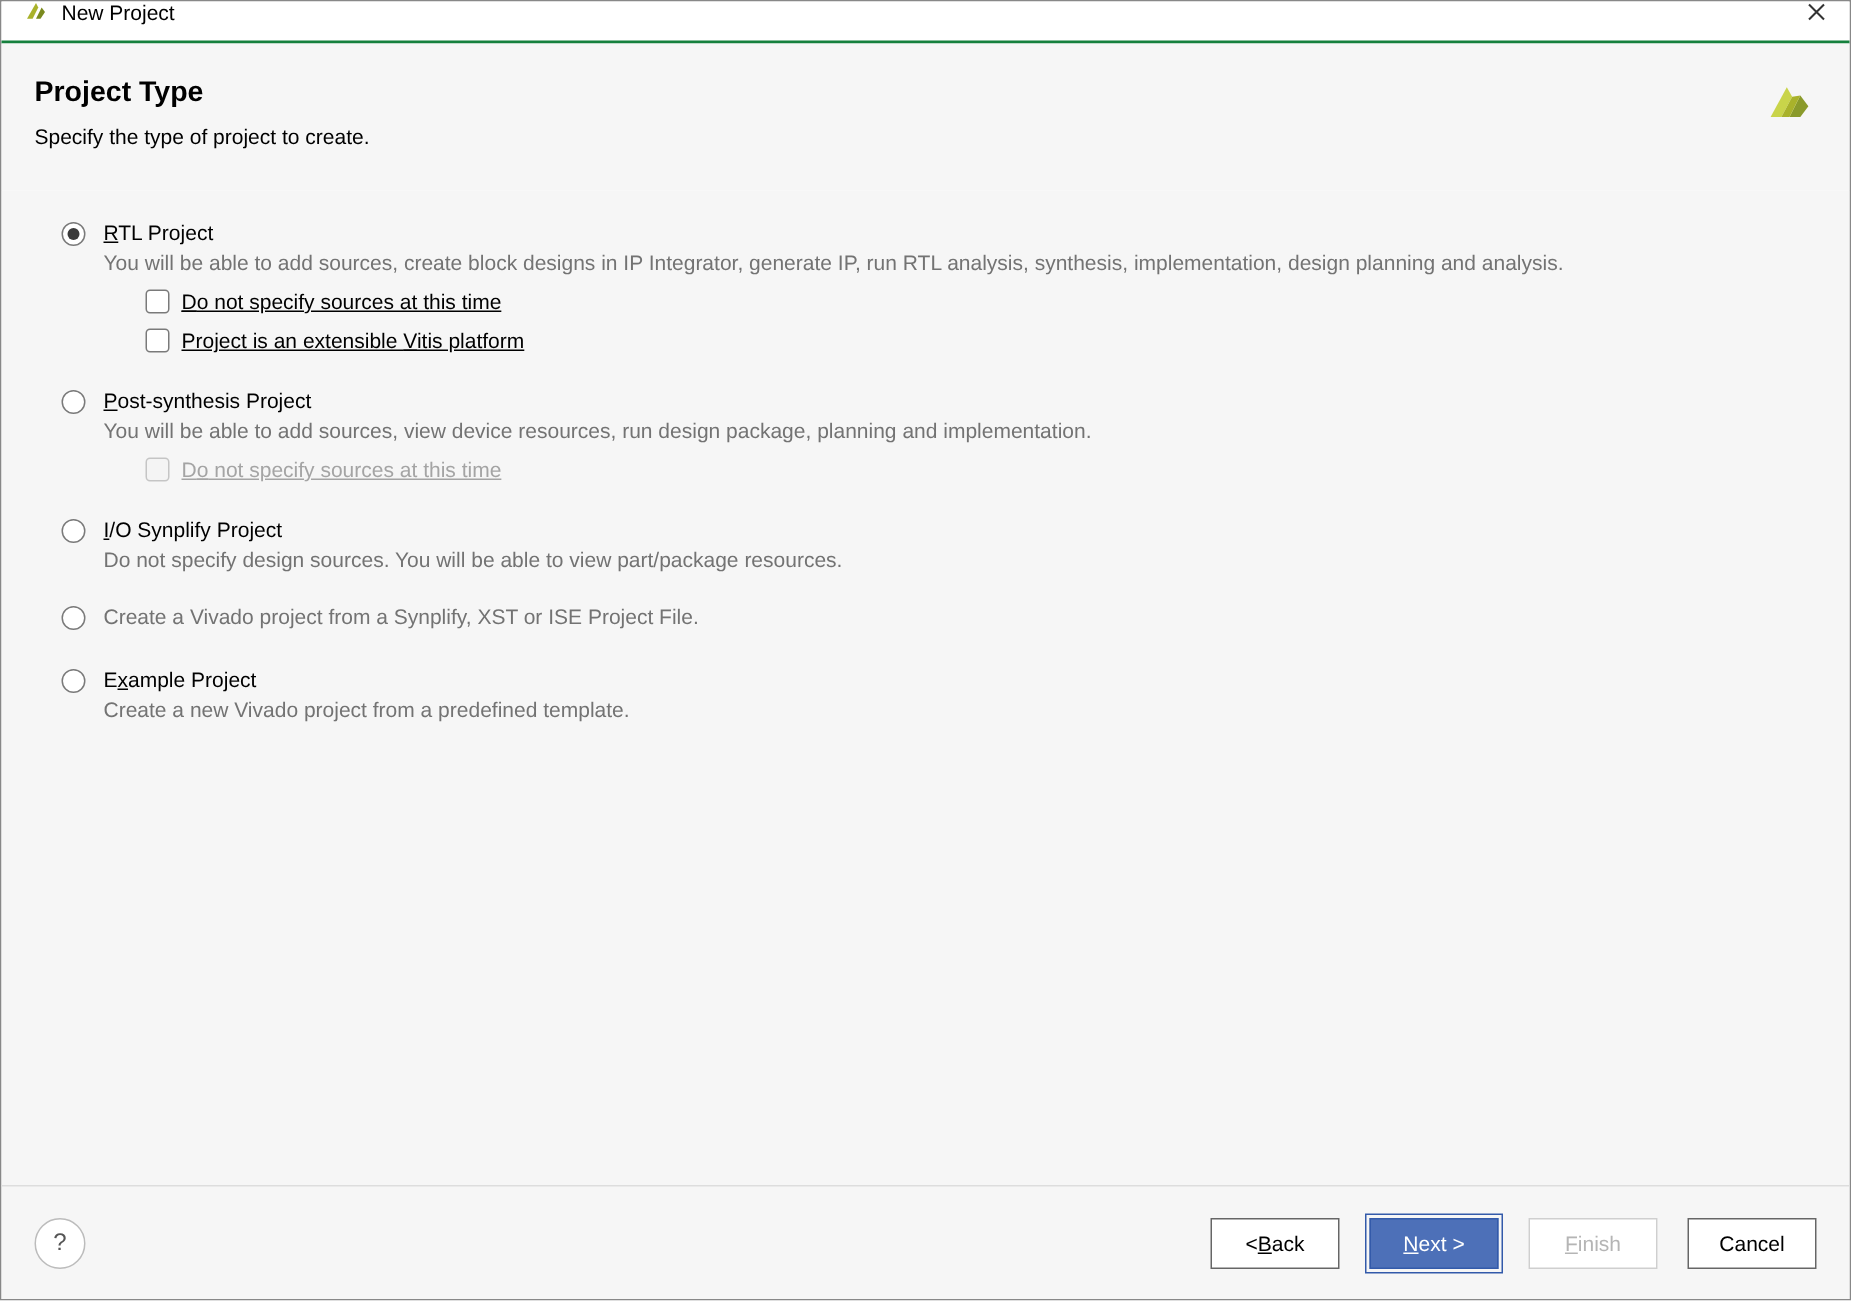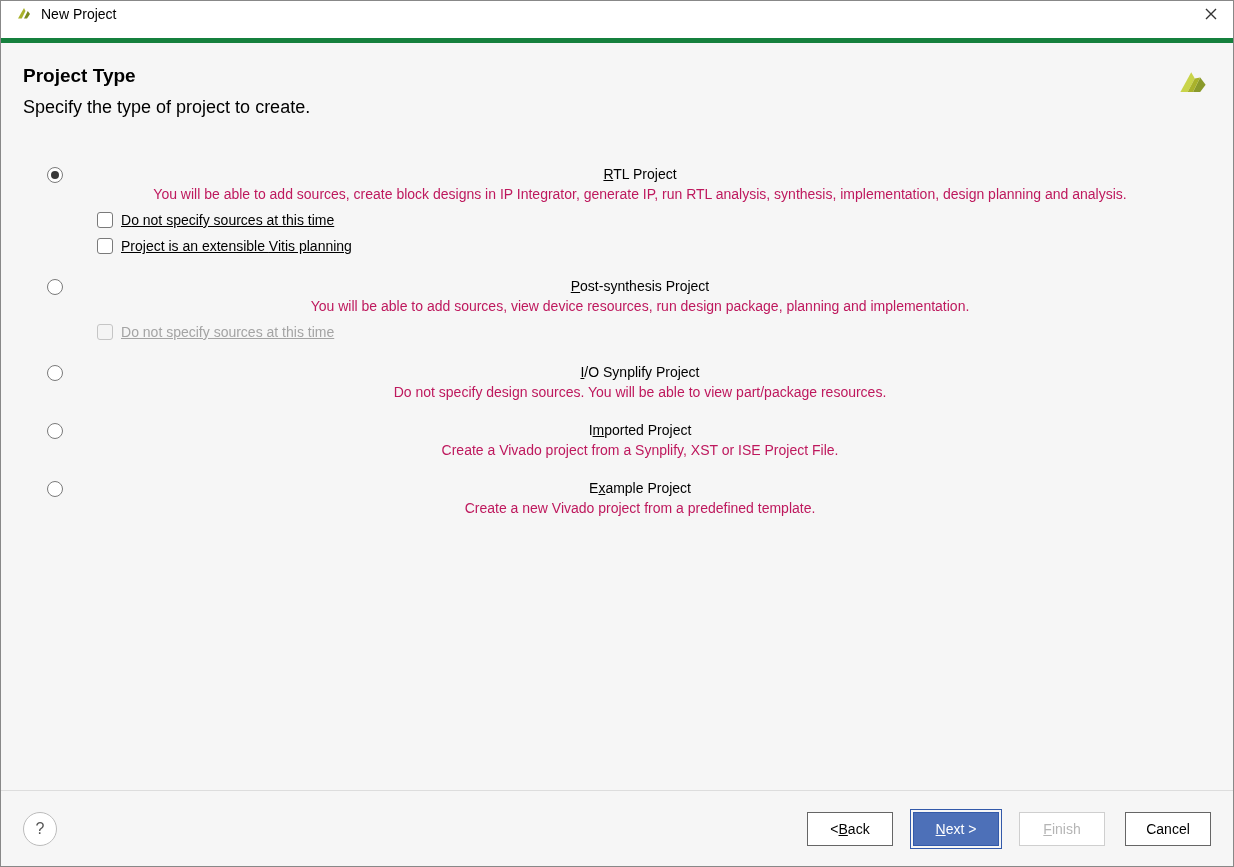--- a/index.html
+++ b/index.html
@@ -14,54 +14,53 @@
 }
 .window {
   width: 1234px;
   height: 867px;
   border: 1px solid #888;
   display: flex;
   flex-direction: column;
   background: #fff;
 }
 .titlebar {
-  height: 42px;
+  height: 28px;
   display: flex;
   align-items: center;
   padding: 0 12px 12px 14px;
-  border-bottom: 5px solid #15803d;
+  border-bottom: 2px solid #15803d;
   background: #fff;
 }
 .titlebar .app-icon { width: 18px; height: 18px; margin-right: 8px; }
 .titlebar .title { font-size: 14px; flex: 1; }
 .titlebar .close { width: 20px; height: 20px; display:flex; align-items:center; justify-content:center; cursor:pointer; }
 .header {
   padding: 22px 22px 28px 22px;
   background: #f6f6f6;
   display: flex;
   align-items: flex-start;
   justify-content: space-between;
   gap: 44px;
 }
 .header-left { display:flex; flex-direction:column; }
 .header h1 { font-size: 19px; font-weight: 700; margin-bottom: 10px; }
-.header .subtitle { font-size: 18px; }
+.header .subtitle { font-size: 14px; }
 .header .logo { width: 36px; height: 36px; }
 .content {
   flex: 1;
   background: #f6f6f6;
   padding: 20px 22px 10px 40px;
   overflow-y: auto;
-  text-align: center;
 }
 .opt { display: flex; align-items: flex-start; margin-bottom: 22px; }
 .opt .radio-col { width: 28px; padding-top: 1px; }
 .opt .body-col { flex: 1; }
 .opt .opt-title { font-size: 14px; margin-bottom: 4px; }
-.opt .opt-desc { font-size: 14px; color: #be185d; }
+.opt .opt-desc { font-size: 14px; color: #737373; }
 .radio {
   width: 16px; height: 16px; border-radius: 50%;
   border: 1px solid #7a7a7a; background: #fff;
   display:inline-flex; align-items:center; justify-content:center;
   cursor: pointer;
 }
 .radio.selected::after {
   content:""; width:8px; height:8px; border-radius:50%;
   background: #3a3a3a;
 }
@@ -145,21 +144,21 @@
       <div class="radio-col"><span class="radio selected"></span></div>
       <div class="body-col">
         <div class="opt-title"><span></span><span class="mn">R</span><span>TL Project</span></div>
         <div class="opt-desc">You will be able to add sources, create block designs in IP Integrator, generate IP, run RTL analysis, synthesis, implementation, design planning and analysis.</div>
         <div class="check-row">
           <span class="checkbox"></span>
           <span><span></span><span class="mn">D</span><span>o not specify sources at this time</span></span>
         </div>
         <div class="check-row">
           <span class="checkbox"></span>
-          <span><span>Project is an extensible </span><span class="mn">V</span><span>itis planning</span></span>
+          <span><span>Project is an extensible </span><span class="mn">V</span><span>itis platform</span></span>
         </div>
       </div>
     </div>
 
     <div class="opt">
       <div class="radio-col"><span class="radio"></span></div>
       <div class="body-col">
         <div class="opt-title"><span></span><span class="mn">P</span><span>ost-synthesis Project</span></div>
         <div class="opt-desc">You will be able to add sources, view device resources, run design package, planning and implementation.</div>
         <div class="check-row disabled">
@@ -173,21 +172,20 @@
       <div class="radio-col"><span class="radio"></span></div>
       <div class="body-col">
         <div class="opt-title"><span></span><span class="mn">I</span><span>/O Synplify Project</span></div>
         <div class="opt-desc">Do not specify design sources. You will be able to view part/package resources.</div>
       </div>
     </div>
 
     <div class="opt">
       <div class="radio-col"><span class="radio"></span></div>
       <div class="body-col">
-        <div class="opt-title"><span>I</span><span class="mn">m</span><span>ported Project</span></div>
         <div class="opt-desc">Create a Vivado project from a Synplify, XST or ISE Project File.</div>
       </div>
     </div>
 
     <div class="opt">
       <div class="radio-col"><span class="radio"></span></div>
       <div class="body-col">
         <div class="opt-title"><span>E</span><span class="mn">x</span><span>ample Project</span></div>
         <div class="opt-desc">Create a new Vivado project from a predefined template.</div>
       </div>

